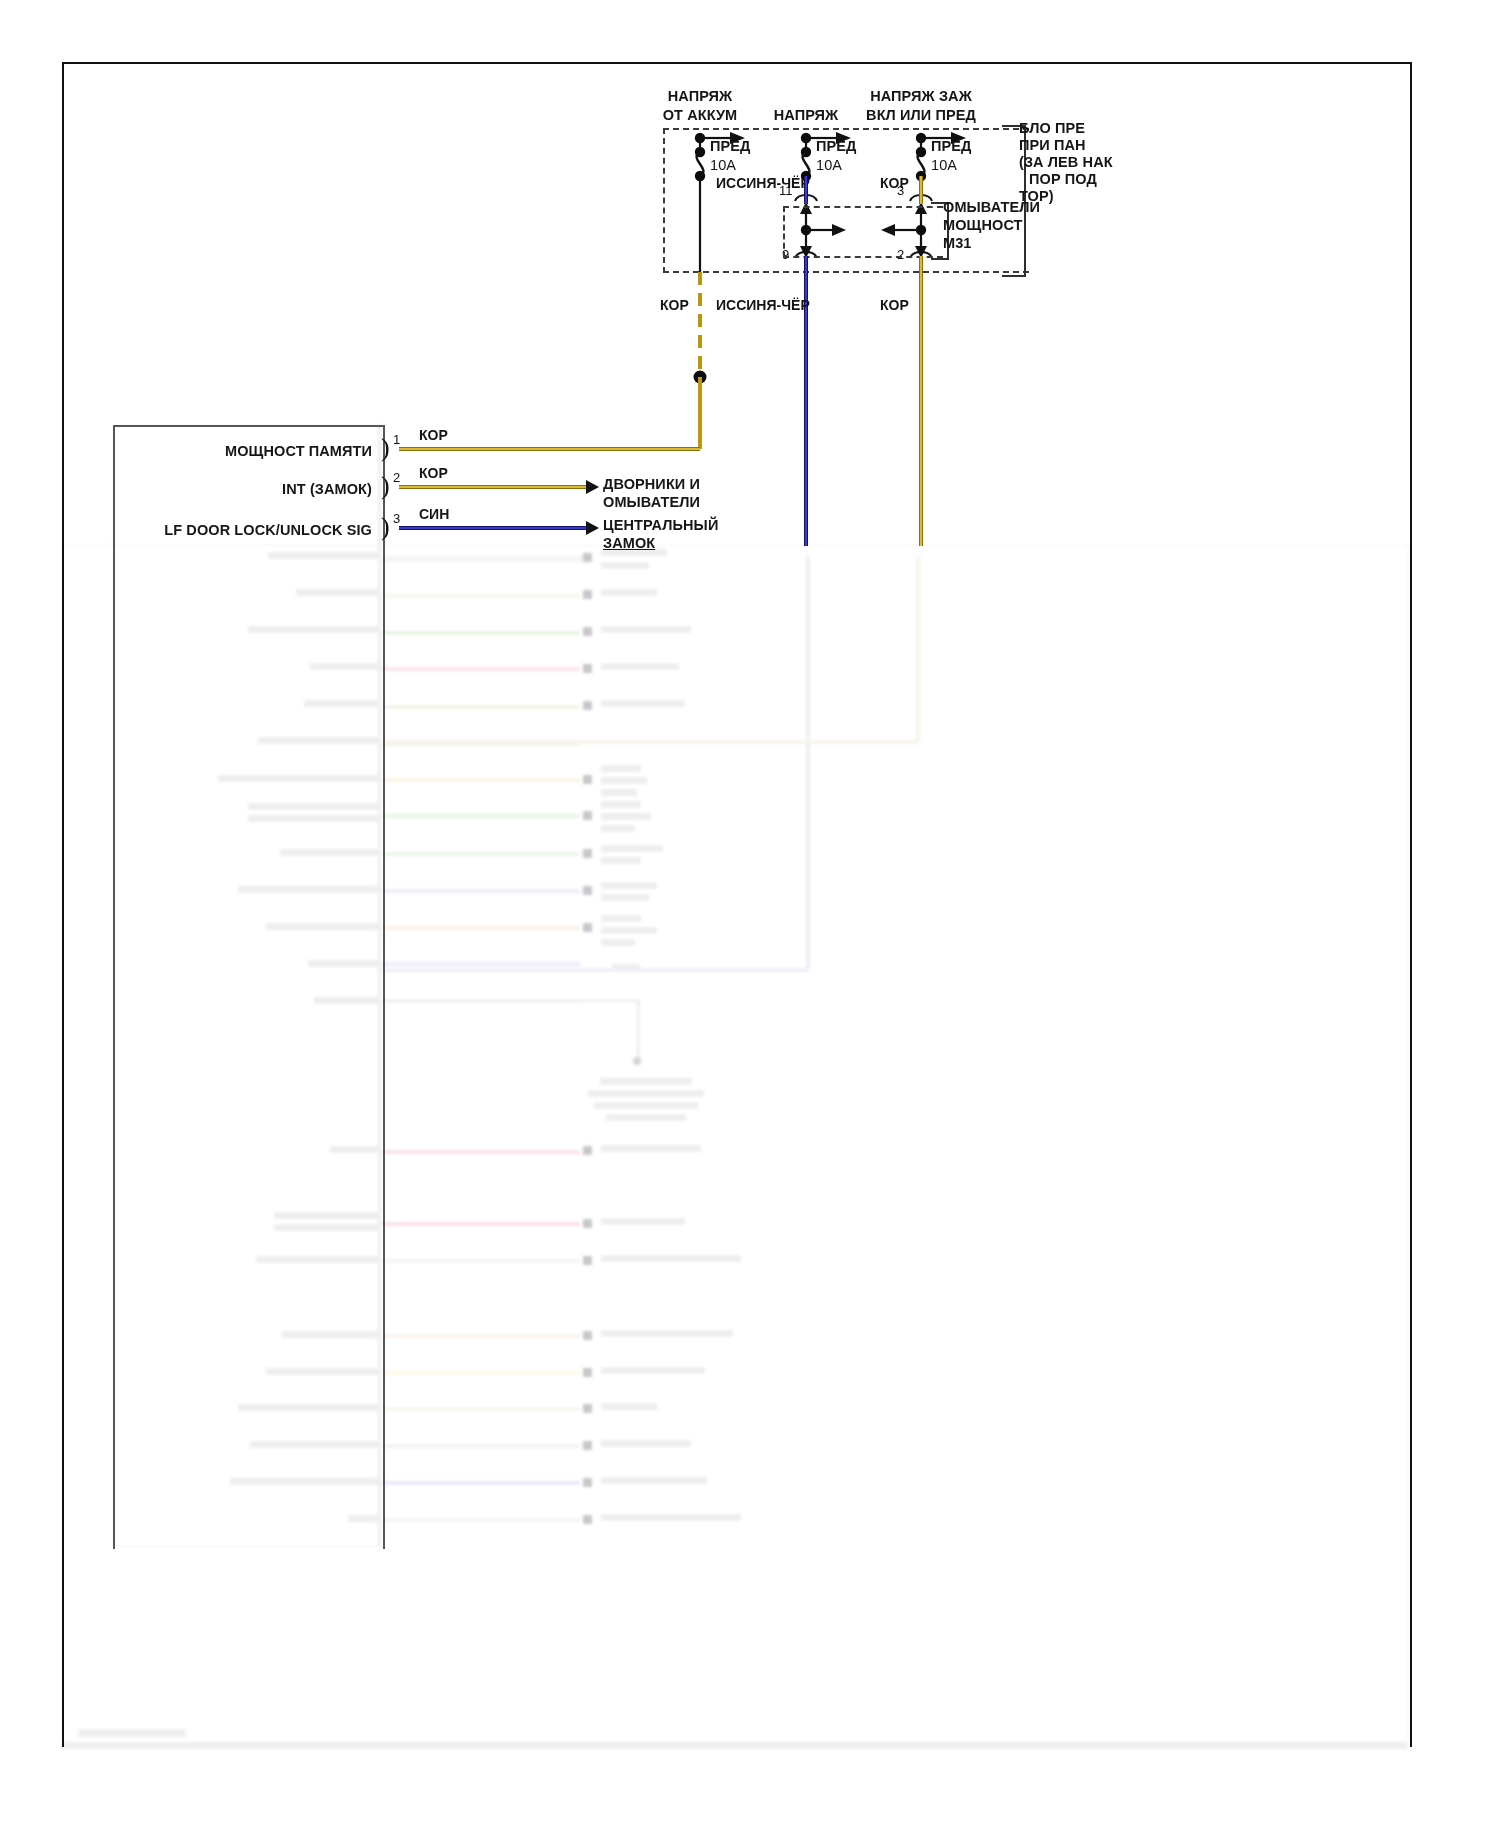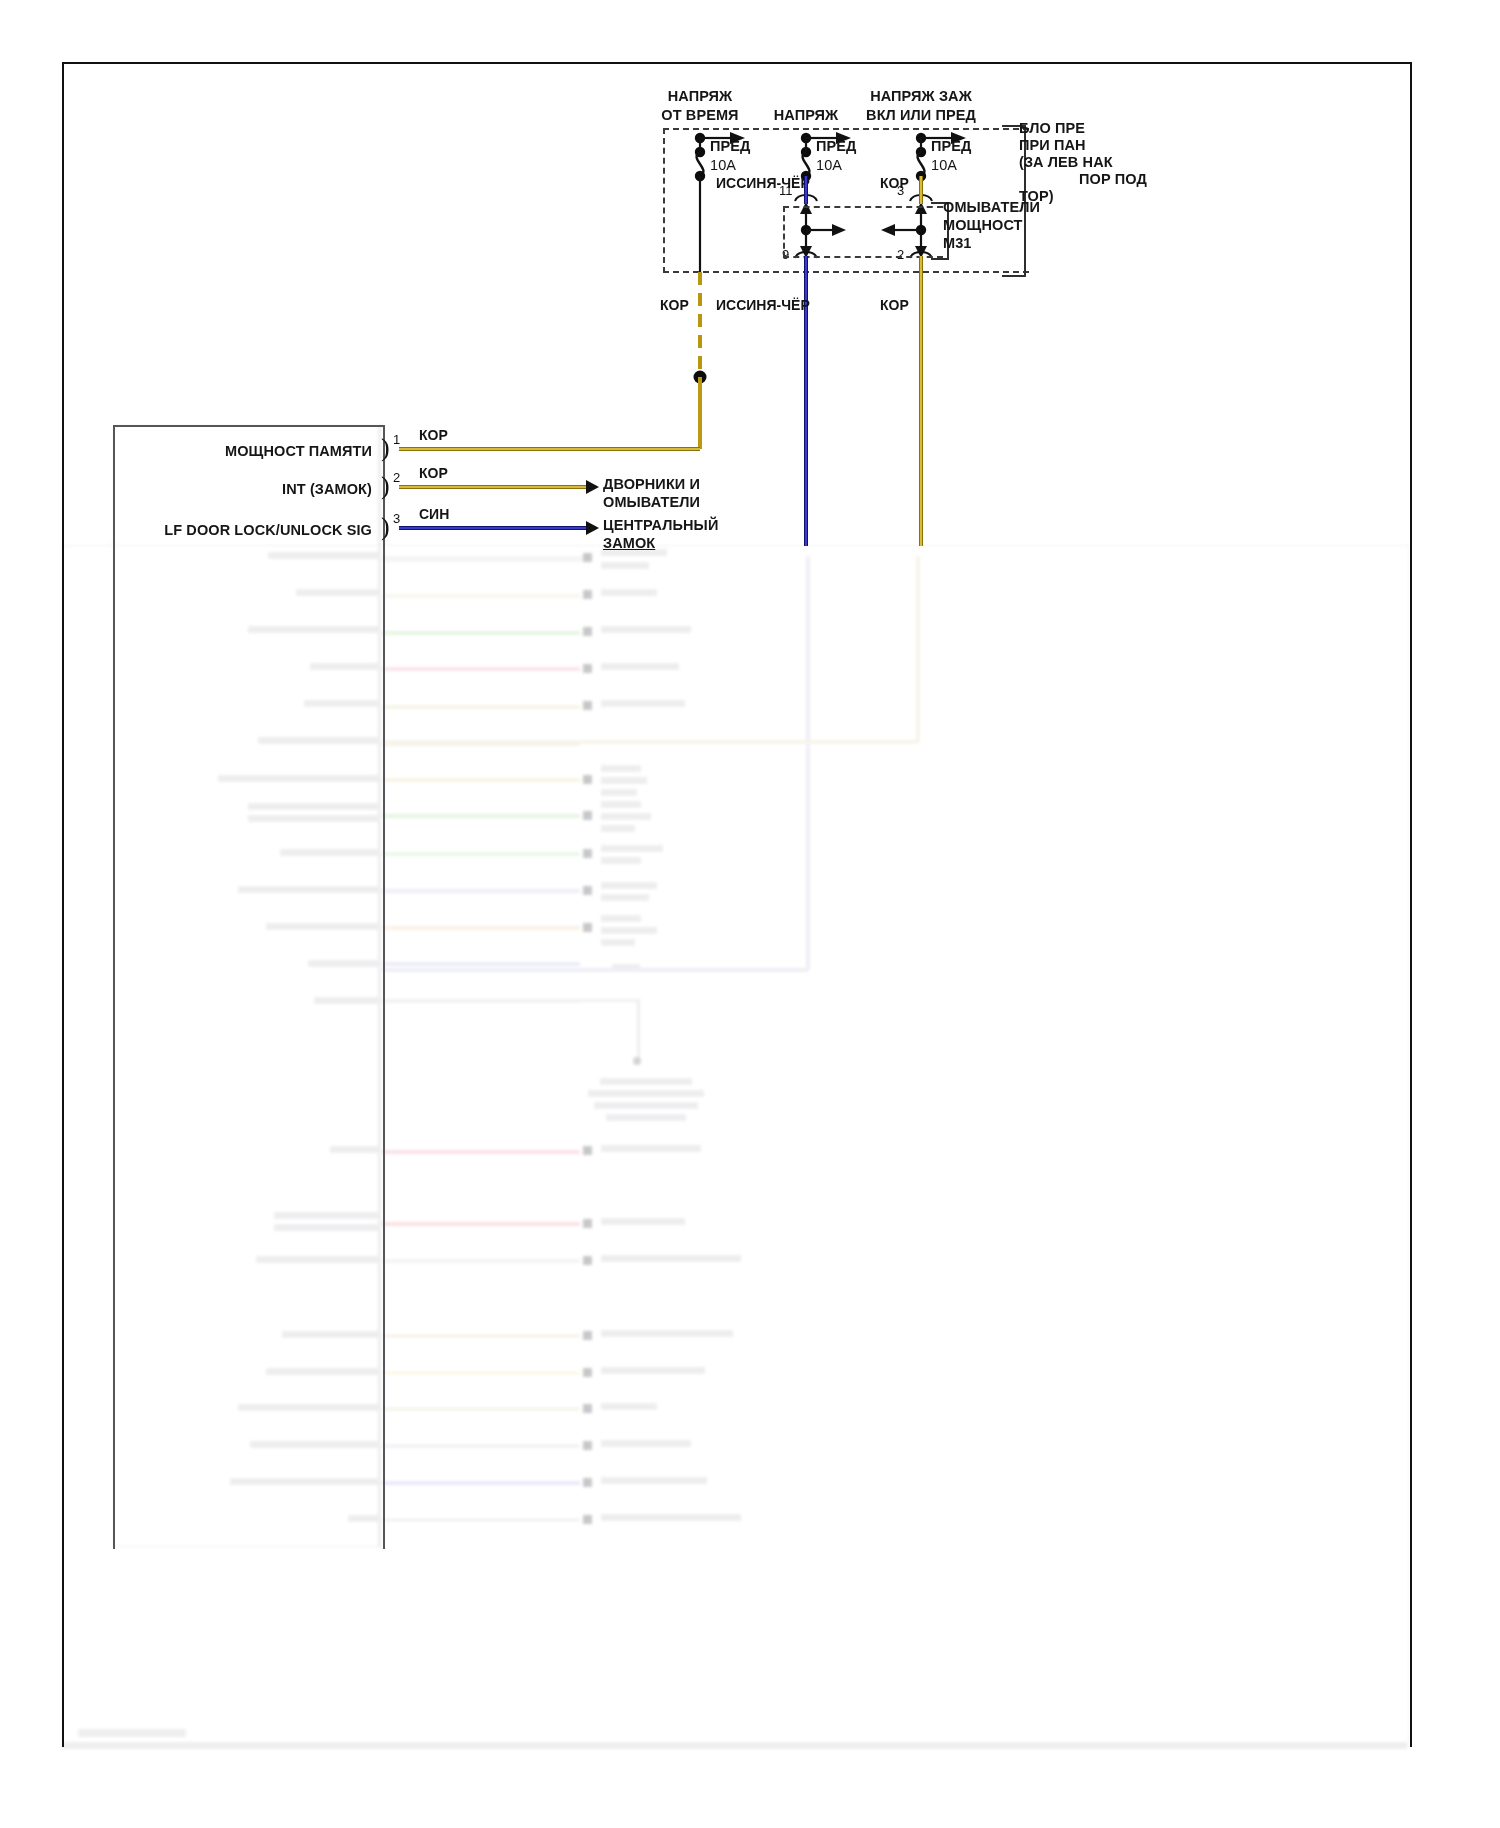--- a/index.html
+++ b/index.html
@@ -306,35 +306,35 @@
     <div class="wmv" style="left:916px;top:556px;height:186px;background:#e4dcb4;width:4px;"></div>
     <div class="wmh" style="left:382px;top:740px;width:536px;background:#e4dcb4;height:4px;"></div>
 
     <div class="wmtext" style="left:78px;top:1729px;width:108px;height:8px;background:#cacace;"></div>
     <div class="wmh" style="left:62px;top:1742px;width:1345px;background:#c9c9cd;height:7px;"></div>
   </div>
 
   <div class="sheet-border" style="left:62px;top:62px;width:1346px;height:1683px;border-bottom:none;"></div>
 
   <div class="lbl c" style="left:700px;top:88px;">НАПРЯЖ</div>
-  <div class="lbl c" style="left:700px;top:107px;">ОТ ВРЕМЯ</div>
+  <div class="lbl c" style="left:700px;top:107px;">ОТ АККУМ</div>
 
   <div class="lbl c" style="left:806px;top:107px;">НАПРЯЖ</div>
 
   <div class="lbl c" style="left:921px;top:88px;">НАПРЯЖ ЗАЖ</div>
   <div class="lbl c" style="left:921px;top:107px;">ВКЛ ИЛИ ПРЕД</div>
 
   <div class="dashed-box" style="left:663px;top:128px;width:364px;height:141px;border-right:none;"></div>
 
   <div class="bracket" style="left:1002px;top:125px;width:22px;height:148px;"></div>
 
   <div class="lbl" style="left:1019px;top:120px;">БЛО ПРЕ</div>
   <div class="lbl" style="left:1019px;top:137px;">ПРИ ПАН</div>
   <div class="lbl" style="left:1019px;top:154px;">(ЗА ЛЕВ НАК</div>
-  <div class="lbl" style="left:1079px;top:171px;">ПОР ПОД</div>
+  <div class="lbl" style="left:1029px;top:171px;">ПОР ПОД</div>
   <div class="lbl" style="left:1019px;top:188px;">ТОР)</div>
 
   <svg class="layer">
 
     <g>
       <circle cx="700" cy="138" r="5.2" fill="#0c0c0c"></circle>
       <line x1="700" y1="138" x2="730" y2="138" stroke="#111" stroke-width="2.2"></line>
       <polygon points="730,132 745,138 730,144" fill="#111"></polygon>
       <circle cx="700" cy="152" r="5.2" fill="#0c0c0c"></circle>
       <path d="M700,152 C688,158 712,170 700,176" stroke="#111" stroke-width="2.4" fill="none"></path>

